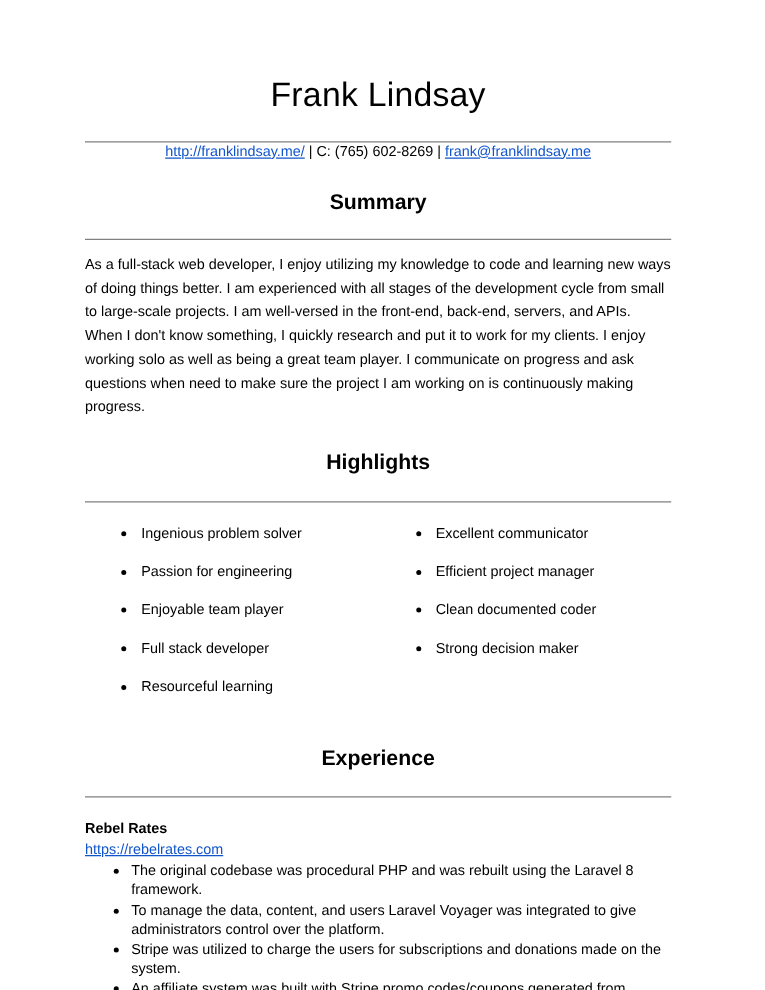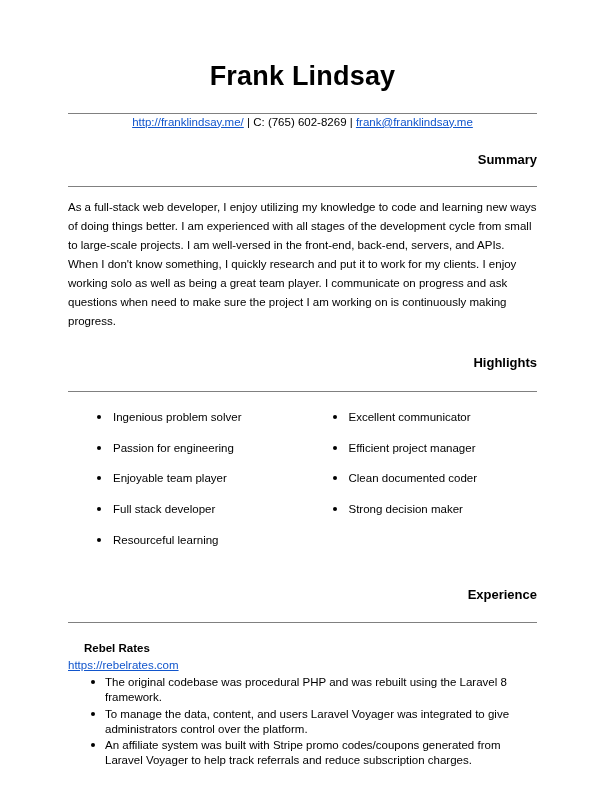--- a/index.html
+++ b/index.html
@@ -28,21 +28,21 @@
     width: 469px;
   }
 
   
   .name-block {
     padding-top: 62px;
     text-align: center;
   }
   .name {
     font-size: 27px;
-    font-weight: bold;
+    font-weight: normal;
     letter-spacing: 0.2px;
     line-height: 1.1;
     color: #000;
   }
   .rule {
     border: 0;
     border-top: 1px solid #808080;
     margin: 0;
     height: 0;
     width: 100%;
@@ -56,22 +56,22 @@
   }
   .contact-line a,
   a.link {
     color: #1155cc;
     text-decoration: underline;
   }
   .sep { color: #000; }
 
   
   .section-title {
-    text-align: right;
-    font-size: 13px;
+    text-align: center;
+    font-size: 17px;
     font-weight: bold;
     color: #000;
   }
   .section-title.summary-t   { margin-top: 22px; }
   .section-title.highlights-t { margin-top: 24px; }
   .section-title.experience-t { margin-top: 39px; }
 
   .rule-section { margin-top: 19px; }
   .rule-section.hl { margin-top: 21px; }
   .rule-section.exp { margin-top: 20px; }
@@ -116,21 +116,20 @@
     background: #000;
   }
 
   
   .exp-block { margin-top: 18px; }
   .exp-company {
     font-size: 11.5px;
     font-weight: bold;
     line-height: 1.35;
     color: #000;
-    margin-left: 16px;
   }
   .exp-url {
     font-size: 11.5px;
     line-height: 1.35;
     margin-top: 1px;
   }
   .exp-list {
     margin-top: 2px;
     padding-left: 0;
   }
@@ -226,19 +225,23 @@
         <div class="exp-item">
           <span class="dot"></span>
           <span>The original codebase was procedural PHP and was rebuilt using the Laravel 8 framework.</span>
         </div>
         <div class="exp-item">
           <span class="dot"></span>
           <span>To manage the data, content, and users Laravel Voyager was integrated to give administrators control over the platform.</span>
         </div>
         <div class="exp-item">
           <span class="dot"></span>
+          <span>Stripe was utilized to charge the users for subscriptions and donations made on the system.</span>
+        </div>
+        <div class="exp-item">
+          <span class="dot"></span>
           <span>An affiliate system was built with Stripe promo codes/coupons generated from Laravel Voyager to help track referrals and reduce subscription charges.</span>
         </div>
       </div>
     </div>
 
   </div>
 </div>
 
 </body></html>

